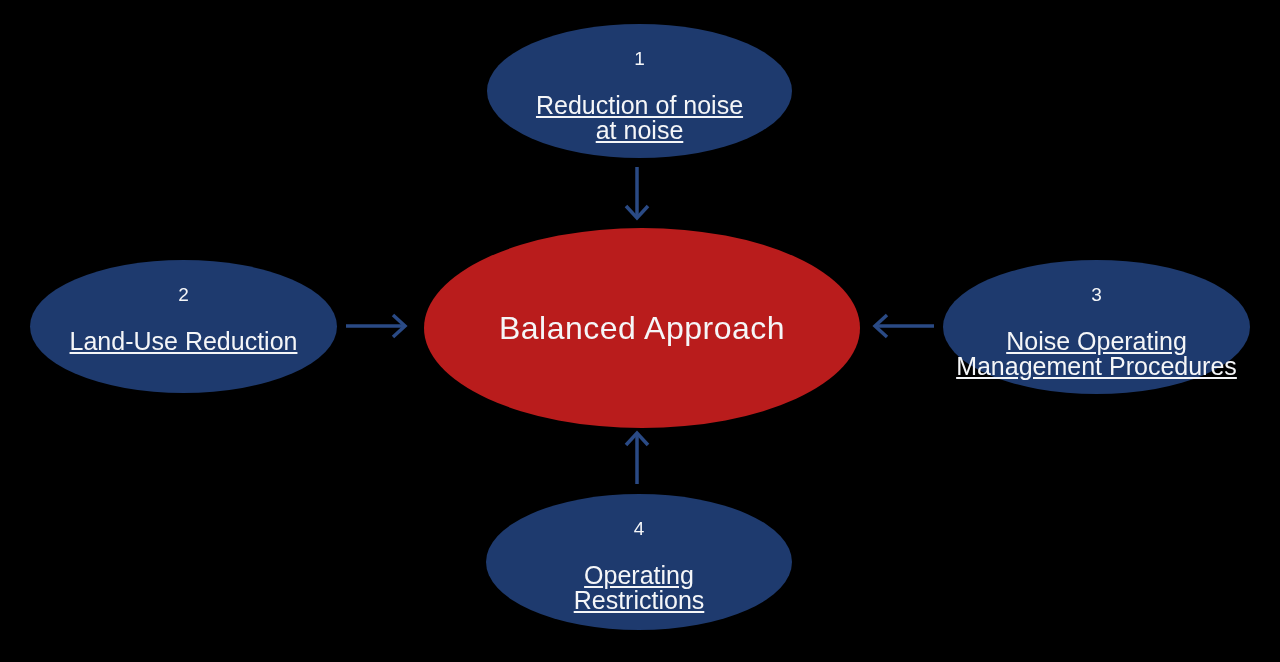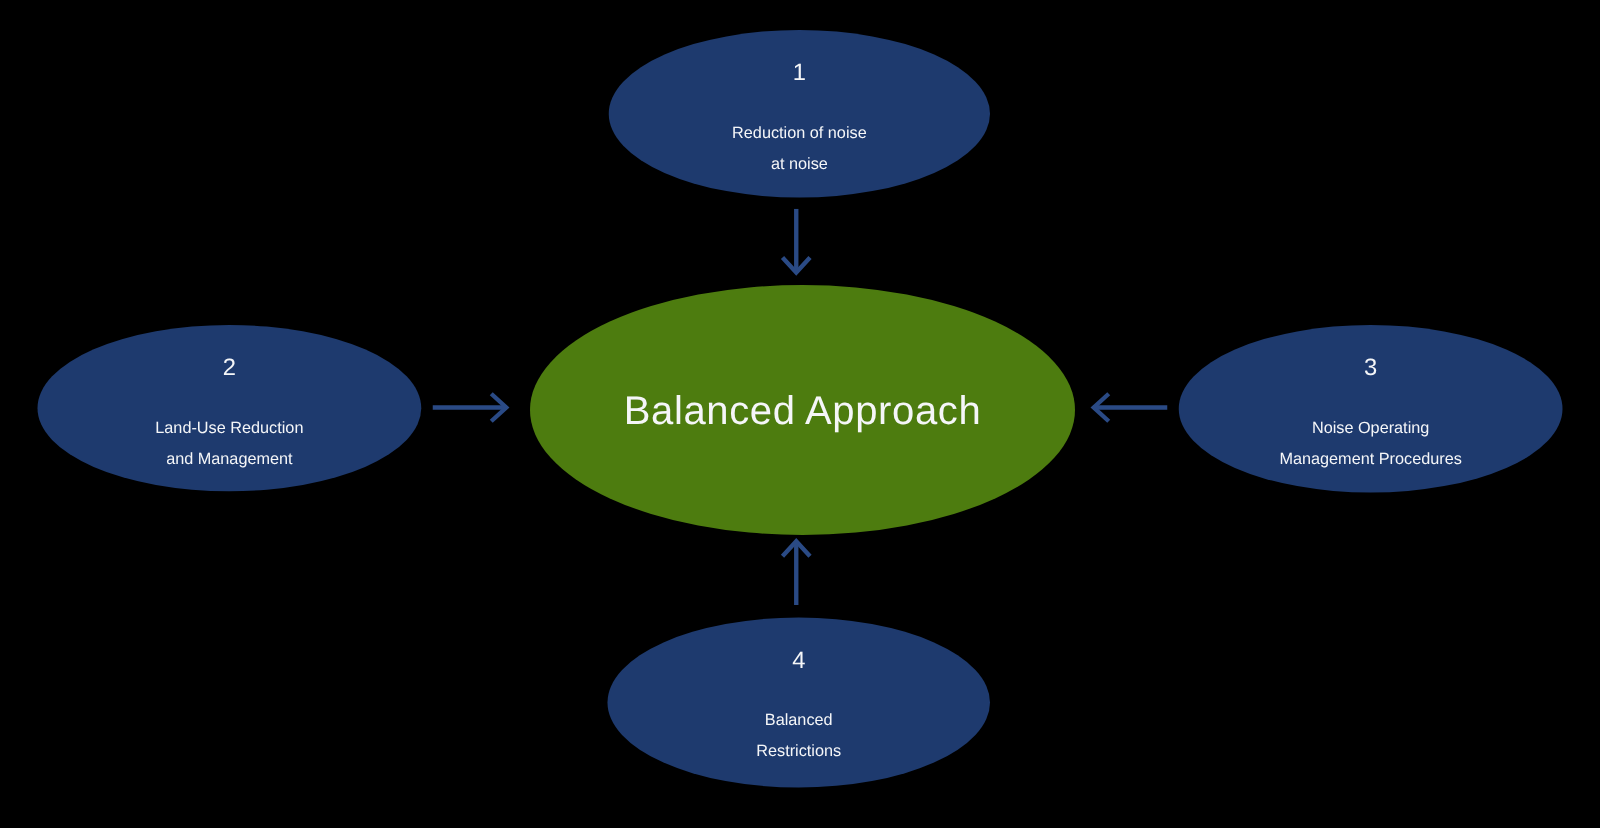--- a/index.html
+++ b/index.html
@@ -27,22 +27,23 @@
     flex-direction: column;
     align-items: center;
     padding-top: 23px;
   }
   .node-number {
     font-size: 19px;
     line-height: 24px;
   }
   .node-label {
     margin-top: 22px;
-    font-size: 13px;
+    font-size: 25px;
     line-height: 25px;
+    text-decoration: underline;
   }
   .center-node {
     display: flex;
     align-items: center;
     justify-content: center;
   }
   .center-label {
     font-size: 32px;
     line-height: 38px;
     letter-spacing: 0.5px;
@@ -73,41 +74,40 @@
     <div class="node-label">
       <div>Reduction of noise</div>
       <div>at noise</div>
     </div>
   </div>
 
   <div class="ellipse node node-left" style="background-color: rgb(30, 58, 110);">
     <div class="node-number">2</div>
     <div class="node-label">
       <div>Land-Use Reduction</div>
-      <div>and Management</div>
     </div>
   </div>
 
   <div class="ellipse node node-right" style="background-color: rgb(30, 58, 110);">
     <div class="node-number">3</div>
     <div class="node-label">
       <div>Noise Operating</div>
       <div>Management Procedures</div>
     </div>
   </div>
 
   <div class="ellipse node node-bottom" style="background-color: rgb(30, 58, 110);">
     <div class="node-number">4</div>
     <div class="node-label">
-      <div>Balanced</div>
+      <div>Operating</div>
       <div>Restrictions</div>
     </div>
   </div>
 
-  <div class="ellipse center-node node-center" style="background-color: #4d7c0f;">
+  <div class="ellipse center-node node-center" style="background-color: #b91c1c;">
     <div class="center-label">Balanced Approach</div>
   </div>
 
   <svg class="arrow arrow-top" width="28" height="54" viewBox="0 0 28 54">
     <g fill="none" stroke-width="3.5" stroke="#2a4a85">
       <line x1="14" y1="0" x2="14" y2="50"></line>
       <polyline points="3,39 14,51 25,39"></polyline>
     </g>
   </svg>
 

